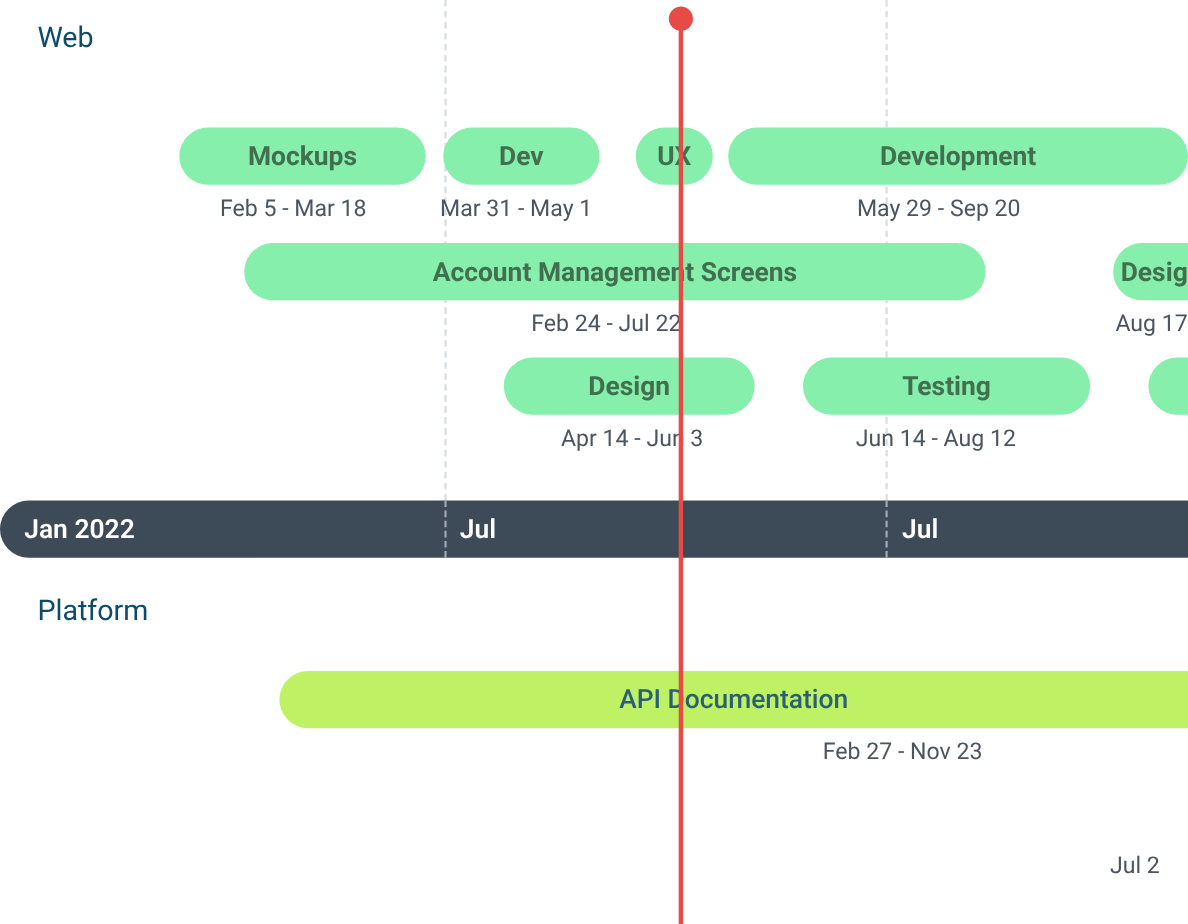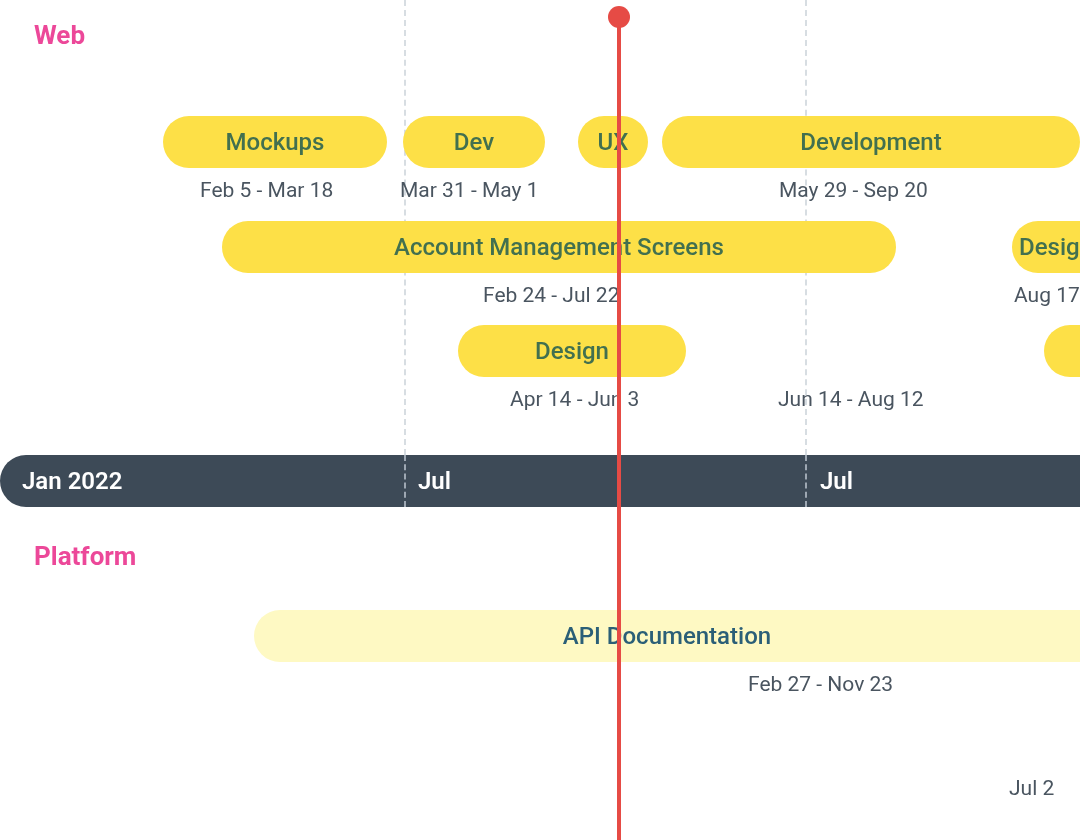--- a/index.html
+++ b/index.html
@@ -12,41 +12,42 @@
       position: relative;
     }
     .canvas {
       position: relative;
       width: 1080px;
       height: 840px;
     }
     .section-label {
       position: absolute;
       font-size: 26px;
-      font-weight: 700;
-      color: #ec4899;
+      font-weight: 400;
+      color: #0c4a6e;
     }
     .task-bar {
       position: absolute;
       height: 52px;
       border-radius: 26px;
       display: flex;
       align-items: center;
       justify-content: center;
       font-size: 24px;
       font-weight: 500;
       white-space: nowrap;
       overflow: hidden;
     }
     .task-bar.green {
-      background: #fde047;
+      background: #86efac;
       color: #42704f;
+      font-weight: bold;
     }
     .task-bar.blue {
-      background: #fef9c3;
+      background: #bef264;
       color: #2b5f77;
     }
     .task-date {
       position: absolute;
       font-size: 21px;
       color: #4a5560;
       white-space: nowrap;
     }
     .axis-bar {
       position: absolute;
@@ -132,20 +133,23 @@
   <div class="task-bar green" style="left:1012px; top:221px; width:68px; border-radius:26px 0 0 26px;">
     <span style="padding-left:20px;">Design</span>
   </div>
   <div class="task-date" style="left:1014px; top:283px;">Aug 17</div>
 
   <div class="task-bar green" style="left:458px; top:325px; width:228px;">
     <span>Design</span>
   </div>
   <div class="task-date" style="left:510px; top:387px;">Apr 14 - Jun 3</div>
 
+  <div class="task-bar green" style="left:730px; top:325px; width:261px;">
+    <span>Testing</span>
+  </div>
   <div class="task-date" style="left:778px; top:387px;">Jun 14 - Aug 12</div>
 
   <div class="task-bar green" style="left:1044px; top:325px; width:36px; border-radius:26px 0 0 26px;"></div>
 
   <div class="axis-container" style="top:455px;">
     <div class="axis-bar"></div>
     <div class="axis-label" style="left:22px; top:12px;">Jan 2022</div>
     <div class="grid-line axis-sep" style="left:404px;"></div>
     <div class="axis-label" style="left:418px; top:12px;">Jul</div>
     <div class="grid-line axis-sep" style="left:805px;"></div>

